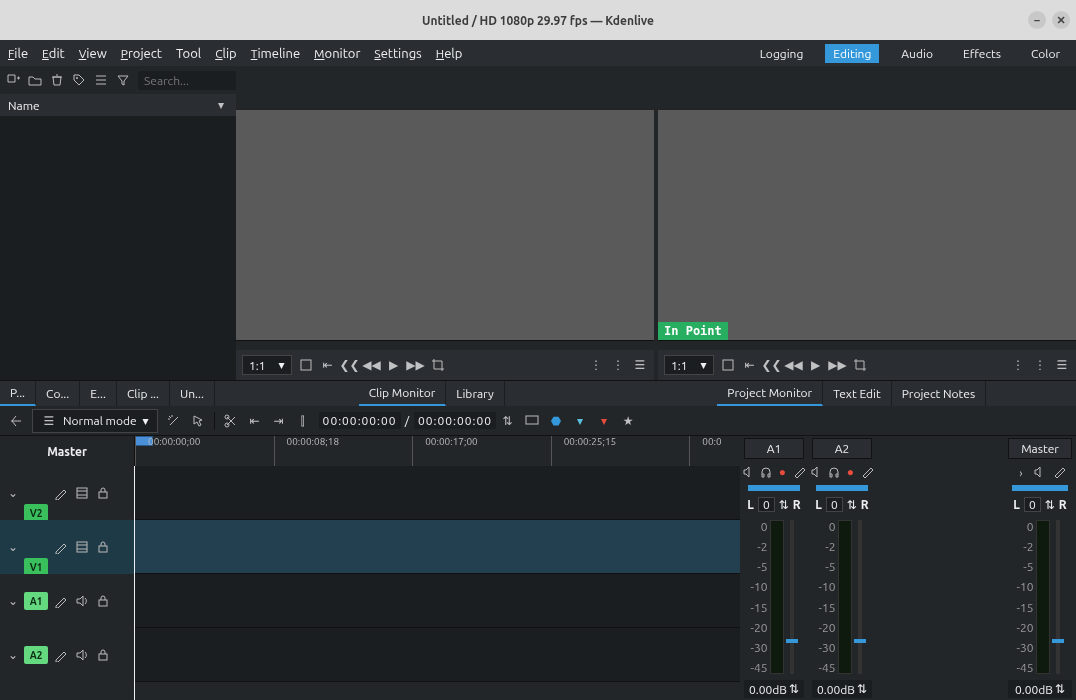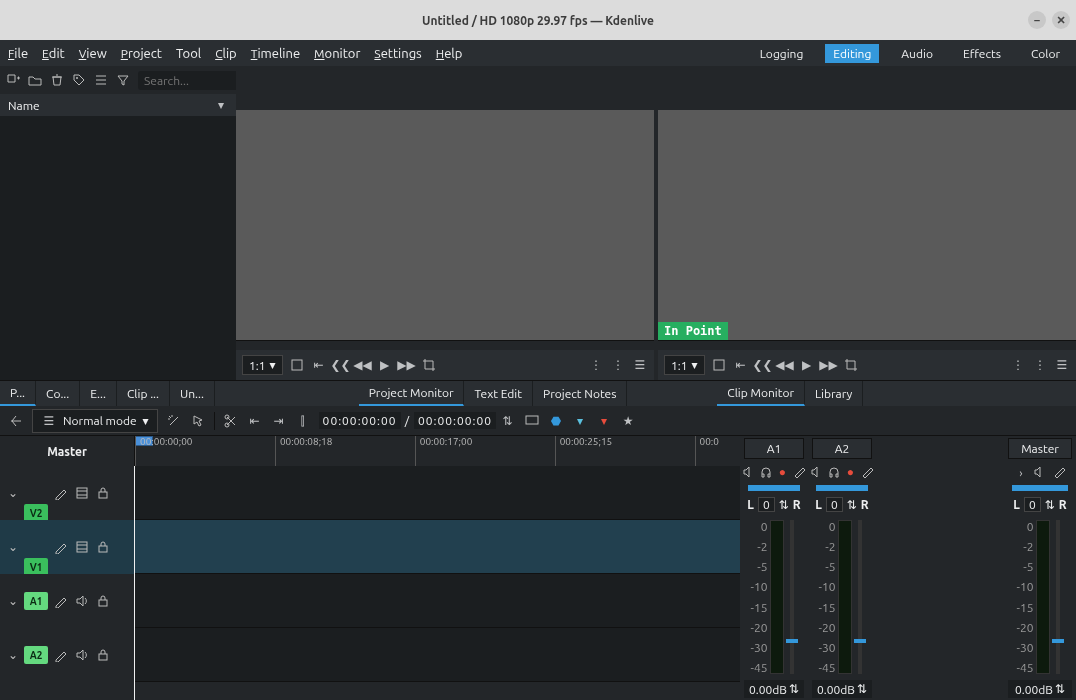--- a/index.html
+++ b/index.html
@@ -26,21 +26,21 @@
 .bin-header { height: 22px; background: #2a2e32; padding: 0 8px; display: flex; align-items: center; justify-content: space-between; }
 .bin-body { flex: 1; background: #1b1e20; }
 .icn { width: 14px; height: 14px; display: inline-flex; align-items: center; justify-content: center; color: #bfc1c3; }
 
 .monitors { flex: 1; display: flex; gap: 4px; background: #232629; }
 .monitor { flex: 1; display: flex; flex-direction: column; margin-top: 44px; }
 .monitor-view { flex: 1; background: #5a5a5a; position: relative; }
 .in-point { position: absolute; left: 0; bottom: 0; background: #27ae60; color: #fff; padding: 2px 6px; font-family: monospace; font-weight: bold; }
 .monitor-ruler { height: 10px; background: #232629; border-top: 1px solid #111; }
 .monitor-controls { height: 30px; background: #2a2e32; display: flex; align-items: center; gap: 6px; padding: 0 6px; }
-.zoom-combo { background: #1b1e20; padding: 2px 6px; border: 1px solid #444; display: flex; align-items: center; gap: 4px; }
+.zoom-combo { background: #1b1e20; padding: 2px 6px; border: 1px solid #444; display: flex; align-items: center; gap: 13px; }
 .micn { width: 16px; height: 16px; display: inline-flex; align-items: center; justify-content: center; color: #bfc1c3; cursor: pointer; }
 
 
 .tab-strip { height: 26px; background: #2a2e32; display: flex; align-items: stretch; border-top: 1px solid #111; }
 .tab-strip.left { width: 236px; }
 .tab { padding: 5px 10px; border-right: 1px solid #1b1e20; white-space: nowrap; overflow: hidden; text-overflow: ellipsis; cursor: pointer; display: flex; align-items: center; }
 .tab.active { border-bottom: 2px solid #3498db; }
 .tabstrip-row { display: flex; }
 .tabstrip-row .tab-strip { flex: 1; }
 
@@ -49,21 +49,21 @@
 .mode-combo { background: #1b1e20; border: 1px solid #444; padding: 3px 8px; display: flex; align-items: center; gap: 6px; }
 .timecodes { font-family: monospace; letter-spacing: 1px; display: flex; gap: 4px; align-items: center; }
 .tc-box { background: #1b1e20; padding: 2px 4px; }
 
 
 .lower { flex: 1; display: flex; min-height: 0; }
 .timeline { flex: 1; display: flex; flex-direction: column; min-width: 0; }
 .tl-header-row { display: flex; height: 30px; align-items: stretch; }
 .track-heads { width: 134px; background: #232629; display: flex; align-items: center; justify-content: center; font-weight: bold; }
 .ruler { flex: 1; position: relative; background: #232629; border-left: 1px solid #111; display: flex; }
-.ruler .tick { flex: 1; position: relative; font-size: 10px; color: #bbb; padding-left: 4px; border-left: 1px solid #555; }
+.ruler .tick { flex: 1; position: relative; font-size: 10px; color: #bbb; padding-left: 12px; border-left: 1px solid #555; }
 .tracks { flex: 1; display: flex; min-height: 0; }
 .track-head-col { width: 134px; display: flex; flex-direction: column; }
 .track-head { height: 54px; display: flex; align-items: center; gap: 6px; padding: 0 8px; background: #232629; }
 .track-head.selected { background: #1f3a47; }
 .track-label { width: 24px; height: 18px; display: flex; align-items: center; justify-content: center; font-weight: bold; border-radius: 2px; font-size: 10px; }
 .vlabel { background: #3abf5d; color: #0b2b14; margin-top: 40px; }
 .alabel { background: #64d97f; color: #0b2b14; }
 .chev { color: #bbb; }
 .thicn { width: 15px; height: 15px; }
 .track-body-col { flex: 1; display: flex; flex-direction: column; position: relative; }
@@ -233,27 +233,27 @@
 
 <div class="tabstrip-row">
   <div class="tab-strip left">
     <div class="tab active">P...</div>
     <div class="tab">Co...</div>
     <div class="tab">E...</div>
     <div class="tab">Clip ...</div>
     <div class="tab">Un...</div>
   </div>
   <div class="tab-strip" style="flex:1">
+    <div class="tab active">Clip Monitor</div>
+    <div class="tab">Library</div>
+  </div>
+  <div class="tab-strip" style="flex:1">
     <div class="tab active">Project Monitor</div>
     <div class="tab">Text Edit</div>
     <div class="tab">Project Notes</div>
-  </div>
-  <div class="tab-strip" style="flex:1">
-    <div class="tab active">Clip Monitor</div>
-    <div class="tab">Library</div>
   </div>
 </div>
 
 <div class="timeline-toolbar">
   <span class="micn">
       <svg width="14" height="14">
         <path d="M2 7h10M7 2l-4 5 4 5" stroke="#bbb" fill="none"></path>
       </svg>
     </span>
   <div class="mode-combo">

